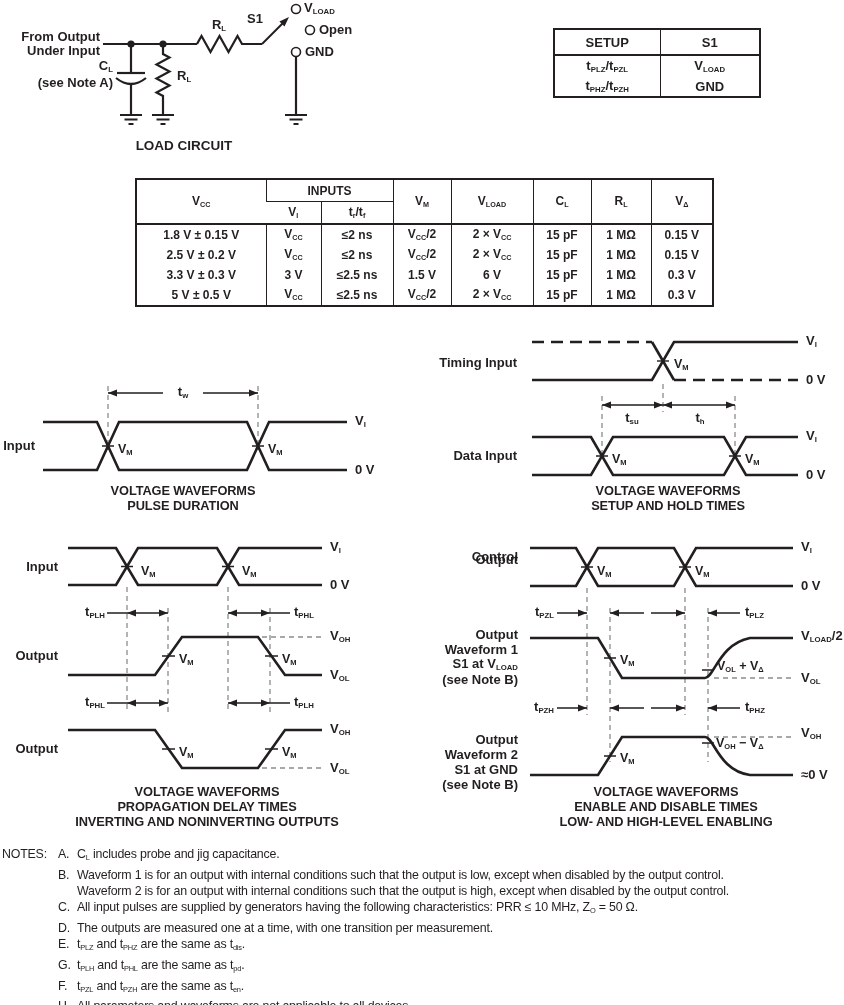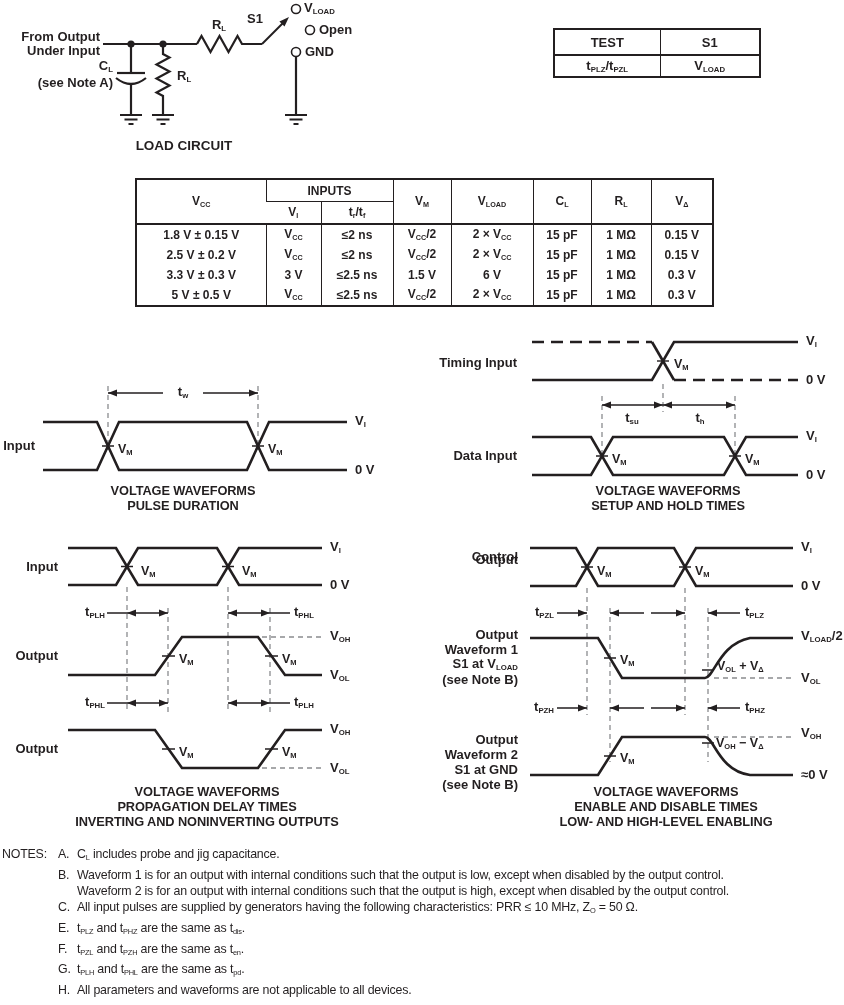--- a/index.html
+++ b/index.html
@@ -90,28 +90,32 @@
     <span class="lbl ctr" style="left:184px;top:146px;font-size:13.5px;">LOAD CIRCUIT</span>
   </div>
 
   <table class="tbl st" style="left:553px;top:28px;width:206px;">
     <colgroup>
         <col style="width:106px">
         <col style="width:100px">
       </colgroup>
     <thead>
       <tr>
-        <th>TEST</th>
+        <th>SETUP</th>
         <th>S1</th>
       </tr>
     </thead>
     <tbody>
       <tr>
         <td>t<sub>PLZ</sub>/t<sub>PZL</sub></td>
         <td>V<sub>LOAD</sub></td>
+      </tr>
+      <tr>
+        <td>t<sub>PHZ</sub>/t<sub>PZH</sub></td>
+        <td>GND</td>
       </tr>
     </tbody>
   </table>
 
   <table class="tbl pt" style="left:135px;top:178px;width:577px;">
     <colgroup>
       <col style="width:130px">
         <col style="width:55px">
         <col style="width:72px">
         <col style="width:58px">
@@ -332,20 +336,21 @@
     <span class="cap" style="left:246px;top:292px;">LOW- AND HIGH-LEVEL ENABLING</span>
   </div>
 
   <div class="notes">
     <span class="notes-head">NOTES:</span>
     <div class="nlist">
       <div class="nrow"><span class="nlet">A.</span><span>C<sub>L</sub> includes probe and jig capacitance.</span></div>
       <div class="nrow"><span class="nlet">B.</span><span>Waveform 1 is for an output with internal conditions such that the output is low, except when disabled by the output control.</span></div>
       <div class="nrow"><span class="nlet"></span><span>Waveform 2 is for an output with internal conditions such that the output is high, except when disabled by the output control.</span></div>
       <div class="nrow"><span class="nlet">C.</span><span>All input pulses are supplied by generators having the following characteristics: PRR ≤ 10 MHz, Z<sub>O</sub> = 50 Ω.</span></div>
+      <div class="nrow"><span class="nlet">D.</span><span>The outputs are measured one at a time, with one transition per measurement.</span></div>
       <div class="nrow"><span class="nlet">E.</span><span>t<sub>PLZ</sub> and t<sub>PHZ</sub> are the same as t<sub>dis</sub>.</span></div>
+      <div class="nrow"><span class="nlet">G.</span><span>t<sub>PLH</sub> and t<sub>PHL</sub> are the same as t<sub>pd</sub>.</span></div>
       <div class="nrow"><span class="nlet">F.</span><span>t<sub>PZL</sub> and t<sub>PZH</sub> are the same as t<sub>en</sub>.</span></div>
-      <div class="nrow"><span class="nlet">G.</span><span>t<sub>PLH</sub> and t<sub>PHL</sub> are the same as t<sub>pd</sub>.</span></div>
       <div class="nrow"><span class="nlet">H.</span><span>All parameters and waveforms are not applicable to all devices.</span></div>
     </div>
   </div>
 
 </div>
 
 </body></html>

